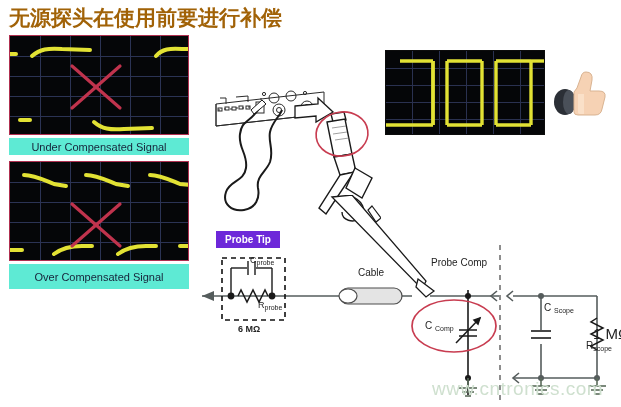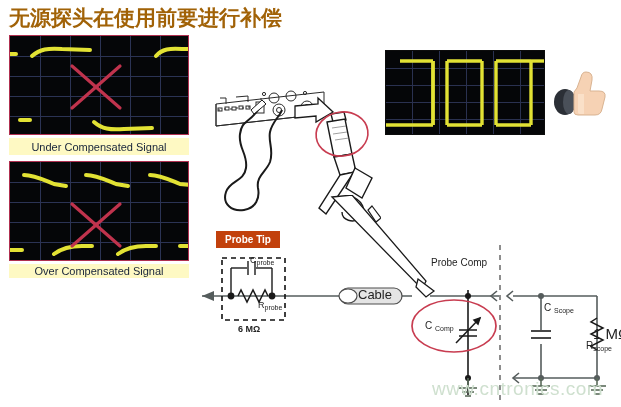--- a/index.html
+++ b/index.html
@@ -29,32 +29,32 @@
     box-sizing:border-box;
     overflow:hidden;
   }
   .scope .grid{position:absolute;left:0;top:0;right:0;bottom:0;}
   .scope .gl{position:absolute;background:#2b3354;}
   .scope svg{position:absolute;left:0;top:0;}
 
   
   .caption{
     position:absolute;
-    background:#fef9c3;
+    background:#5eead4;
     color:#16233a;
     font-size:11px;
     display:flex;align-items:center;justify-content:center;
     box-sizing:border-box;
     white-space:nowrap;
   }
 
   
   .chip{
     position:absolute;
-    background:#c2410c;
+    background:#6d28d9;
     color:#ffffff;
     font-size:10px;font-weight:bold;
     box-sizing:border-box;
     padding:2px 6px;
     line-height:12px;
   }
 
   
   #circuit{position:absolute;left:0;top:0;width:621px;height:407px;pointer-events:none;}
 
@@ -134,21 +134,21 @@
         <path d="M44,92 C52,86 60,84 72,84 L82,84"></path>
         <path d="M108,92 C116,86 124,84 136,84 L146,84"></path>
         <path d="M170,84 L180,84"></path>
       </g>
       <g stroke="#c0334d" stroke-width="3.2" stroke-linecap="round">
         <line x1="62" y1="42" x2="110" y2="84"></line>
         <line x1="110" y1="42" x2="62" y2="84"></line>
       </g>
     </svg>
   </div>
-  <div class="caption" style="left:9px;top:264px;width:180px;height:14px;">Over Compensated Signal</div>
+  <div class="caption" style="left:9px;top:264px;width:180px;height:25px;">Over Compensated Signal</div>
 
   <div class="scope" style="left:385px;top:50px;width:160px;height:85px;border-color:#0c0c0c;">
     <div class="grid">
       <div class="gl" style="left:0;top:17px;width:100%;height:1px;background:#2a3150;"></div>
       <div class="gl" style="left:0;top:34px;width:100%;height:1px;background:#2a3150;"></div>
       <div class="gl" style="left:0;top:51px;width:100%;height:1px;background:#2a3150;"></div>
       <div class="gl" style="left:0;top:68px;width:100%;height:1px;background:#2a3150;"></div>
       <div class="gl" style="left:26px;top:0;width:1px;height:100%;background:#2a3150;"></div>
       <div class="gl" style="left:53px;top:0;width:1px;height:100%;background:#2a3150;"></div>
       <div class="gl" style="left:80px;top:0;width:1px;height:100%;background:#2a3150;"></div>
@@ -345,21 +345,21 @@
   <div class="clbl" style="left:250px;top:255px;">
     <span>C</span><span class="sub">probe</span>
   </div>
 
   <div class="clbl" style="left:258px;top:300px;">
     <span>R</span><span class="sub">probe</span>
   </div>
 
   <div class="clbl" style="left:238px;top:324px;font-size:9px;font-weight:bold;">6 MΩ</div>
 
-  <div class="clbl" style="left:358px;top:267px;font-size:13px;margin-top:20px;">Cable</div>
+  <div class="clbl" style="left:358px;top:267px;font-size:10px;">Cable</div>
 
   <div class="clbl" style="left:431px;top:257px;font-size:10px;">Probe Comp</div>
 
   <div class="clbl" style="left:425px;top:320px;font-size:10px;">
     <span>C</span>&nbsp;<span class="sub">Comp</span>
   </div>
 
   <div class="clbl" style="left:544px;top:302px;font-size:10px;">
     <span>C</span>&nbsp;<span class="sub">Scope</span>
   </div>

